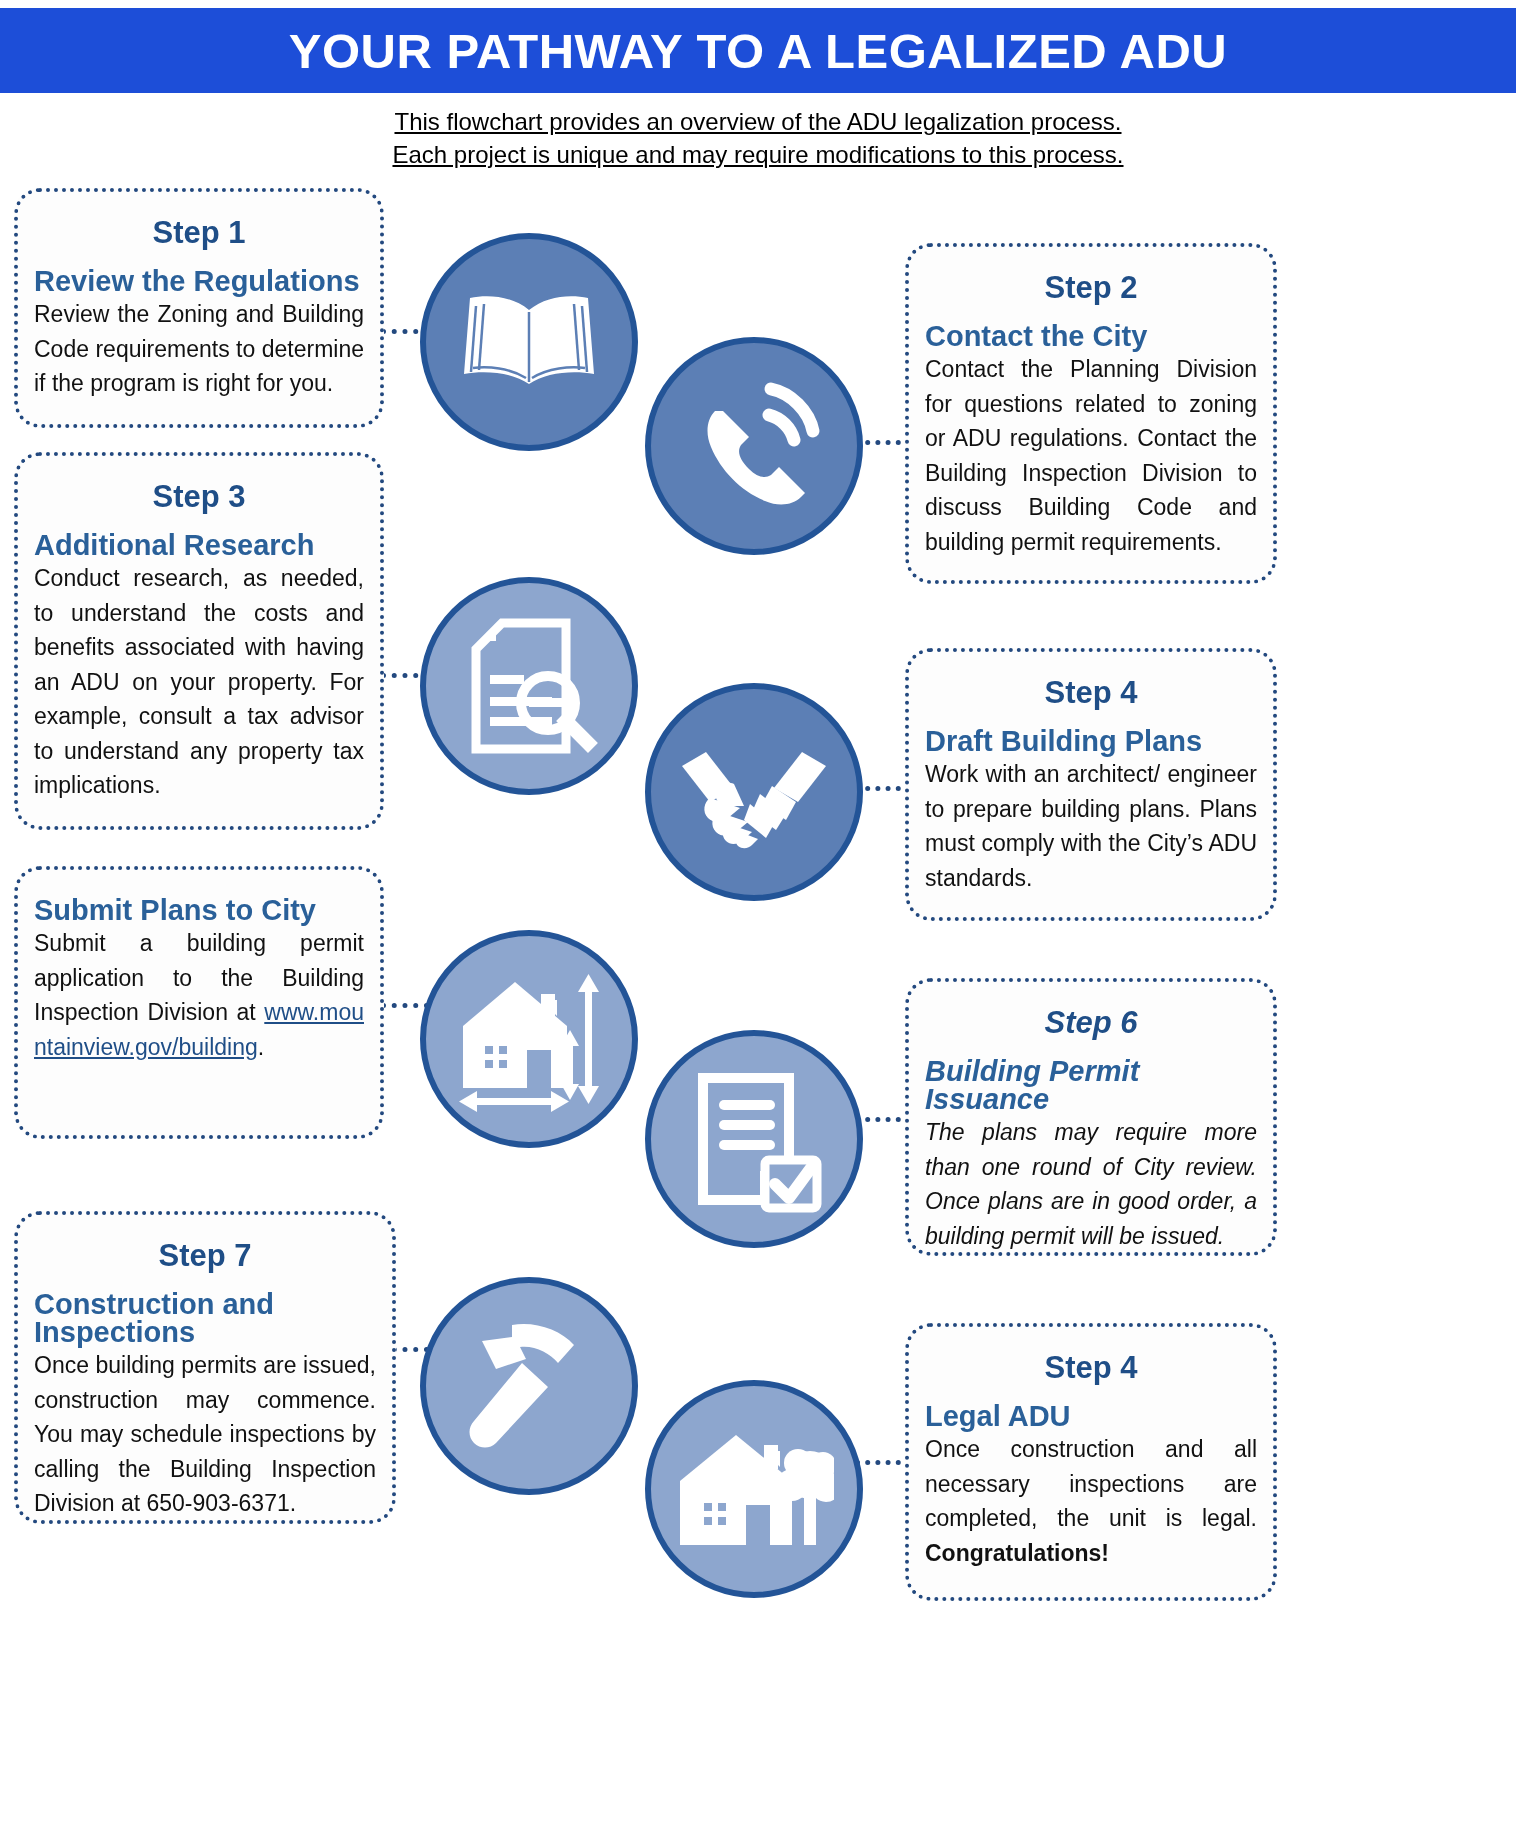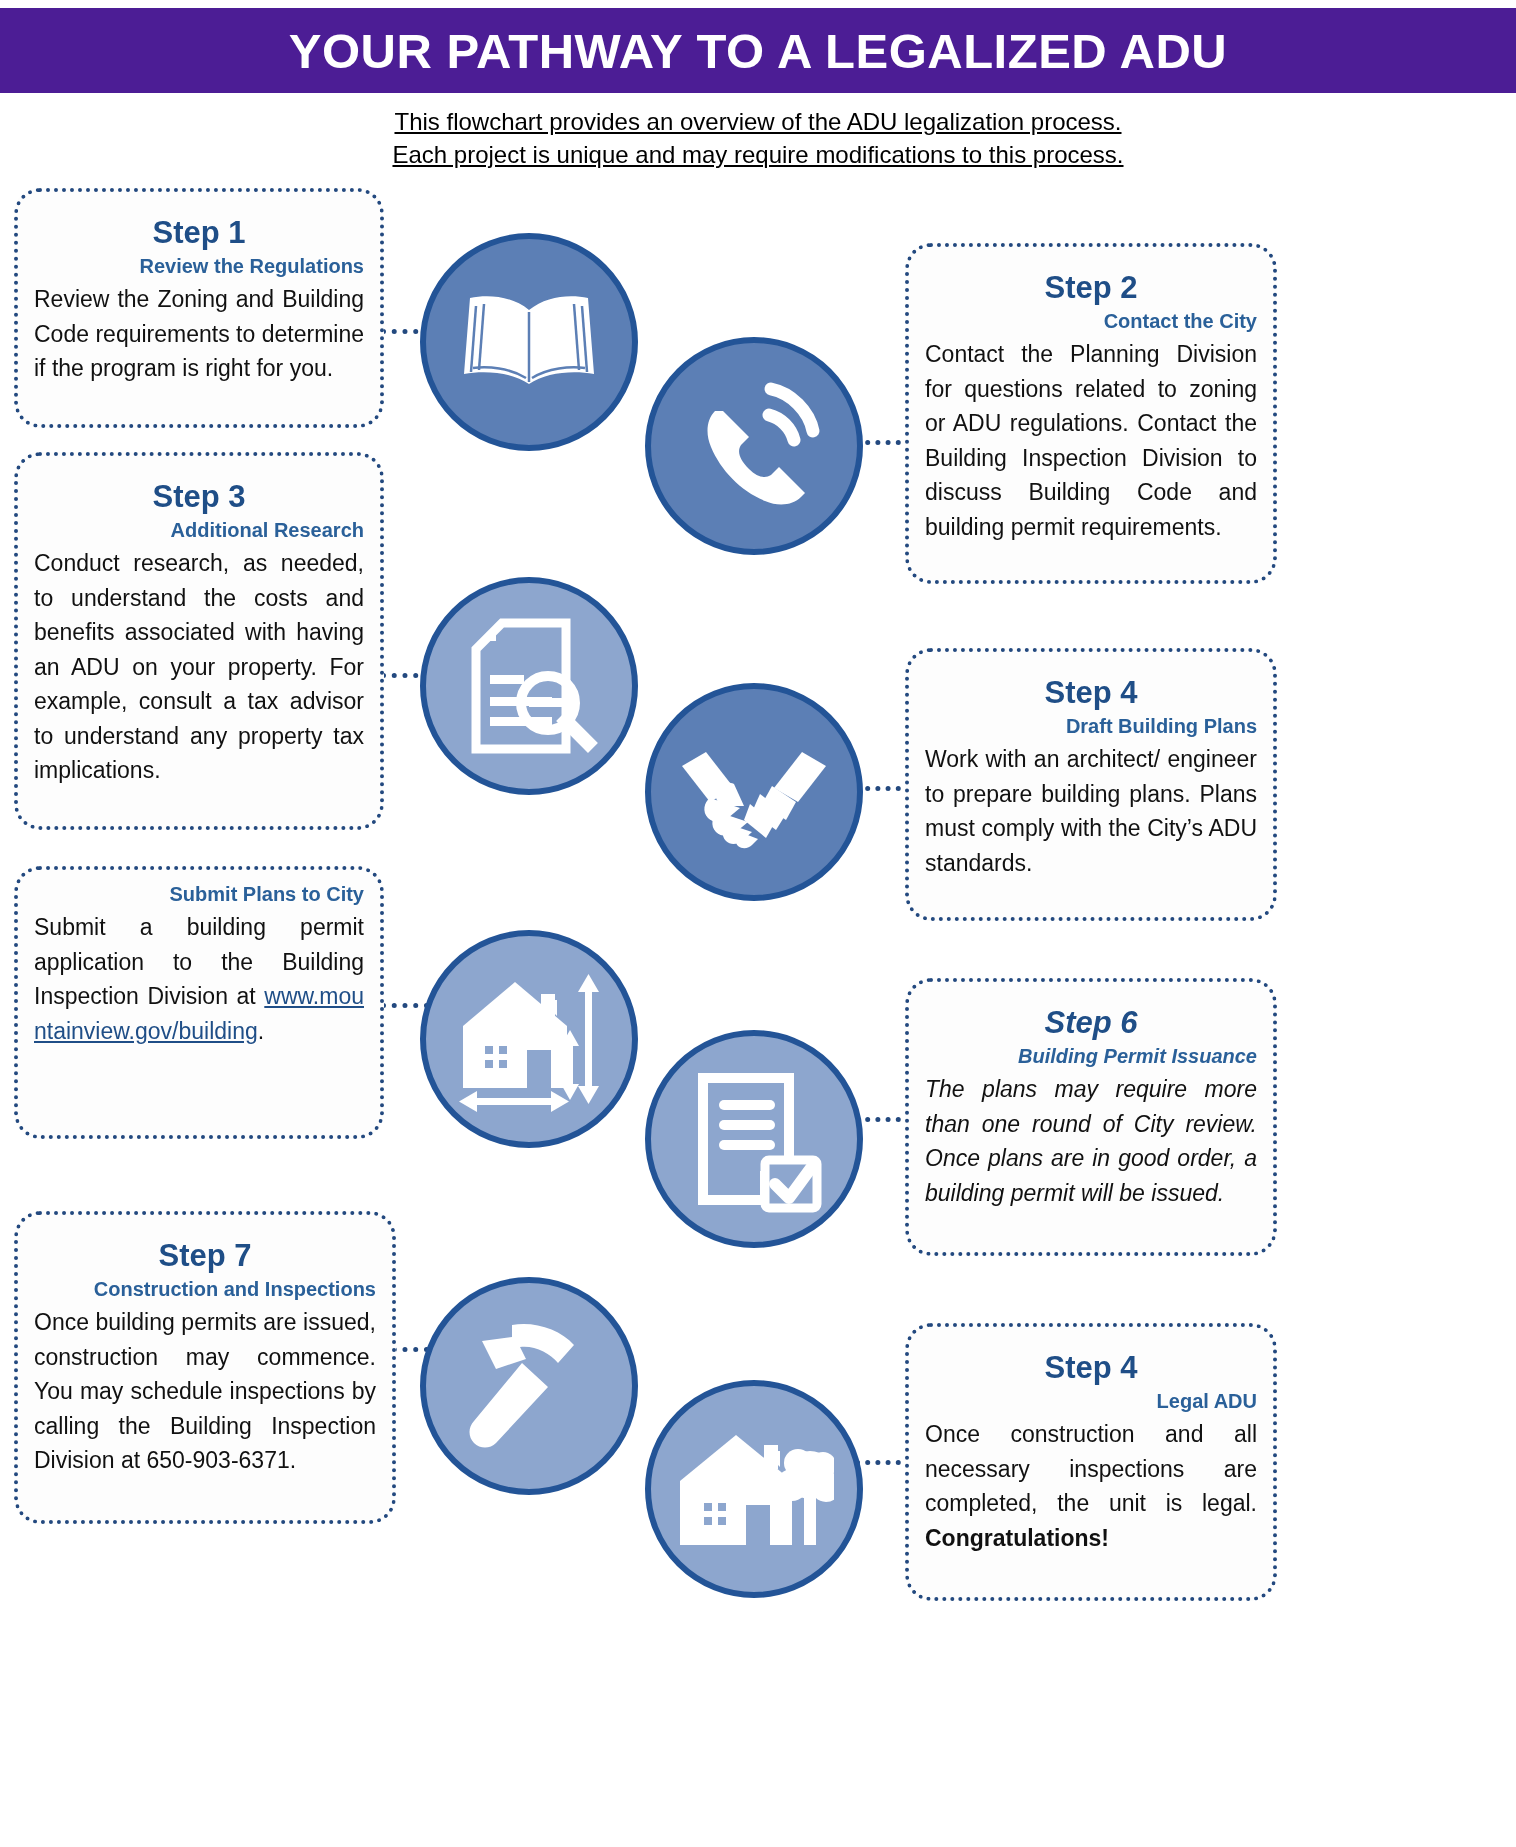--- a/index.html
+++ b/index.html
@@ -7,21 +7,21 @@
     width:1516px;height:1847px;
     background:#ffffff;
     font-family:"Liberation Sans", sans-serif;
     position:relative;
     overflow:hidden;
   }
 
   
   .header-bar{
     position:absolute;left:0;top:8px;width:1516px;height:85px;
-    background:#4c1d95;
+    background:#1d4ed8;
     display:flex;align-items:center;justify-content:center;
   }
   .header-title{
     color:#ffffff;
     font-size:49px;
     font-weight:bold;
     letter-spacing:0.5px;
     font-family:"Liberation Sans", sans-serif;
     white-space:nowrap;
   }
@@ -45,26 +45,26 @@
   }
   .step-title{
     text-align:center;
     color:#1F4E87;
     font-weight:bold;
     font-size:31px;
     line-height:37px;
     margin:12px 0 1px 0;
   }
   .step-sub{
-    text-align:right;
+    text-align:left;
     color:#2A6099;
     font-weight:bold;
-    font-size:20px;
+    font-size:29px;
     line-height:28px;
-    margin:0 0 2px 0;
+    margin:16px 0 2px 0;
   }
   .step-body{
     text-align:justify;
     text-align-last:justify;
     color:#111;
     font-size:23px;
     line-height:34.5px;
     hyphens:none;
   }
   .step-body.last-left{text-align-last:left;}

